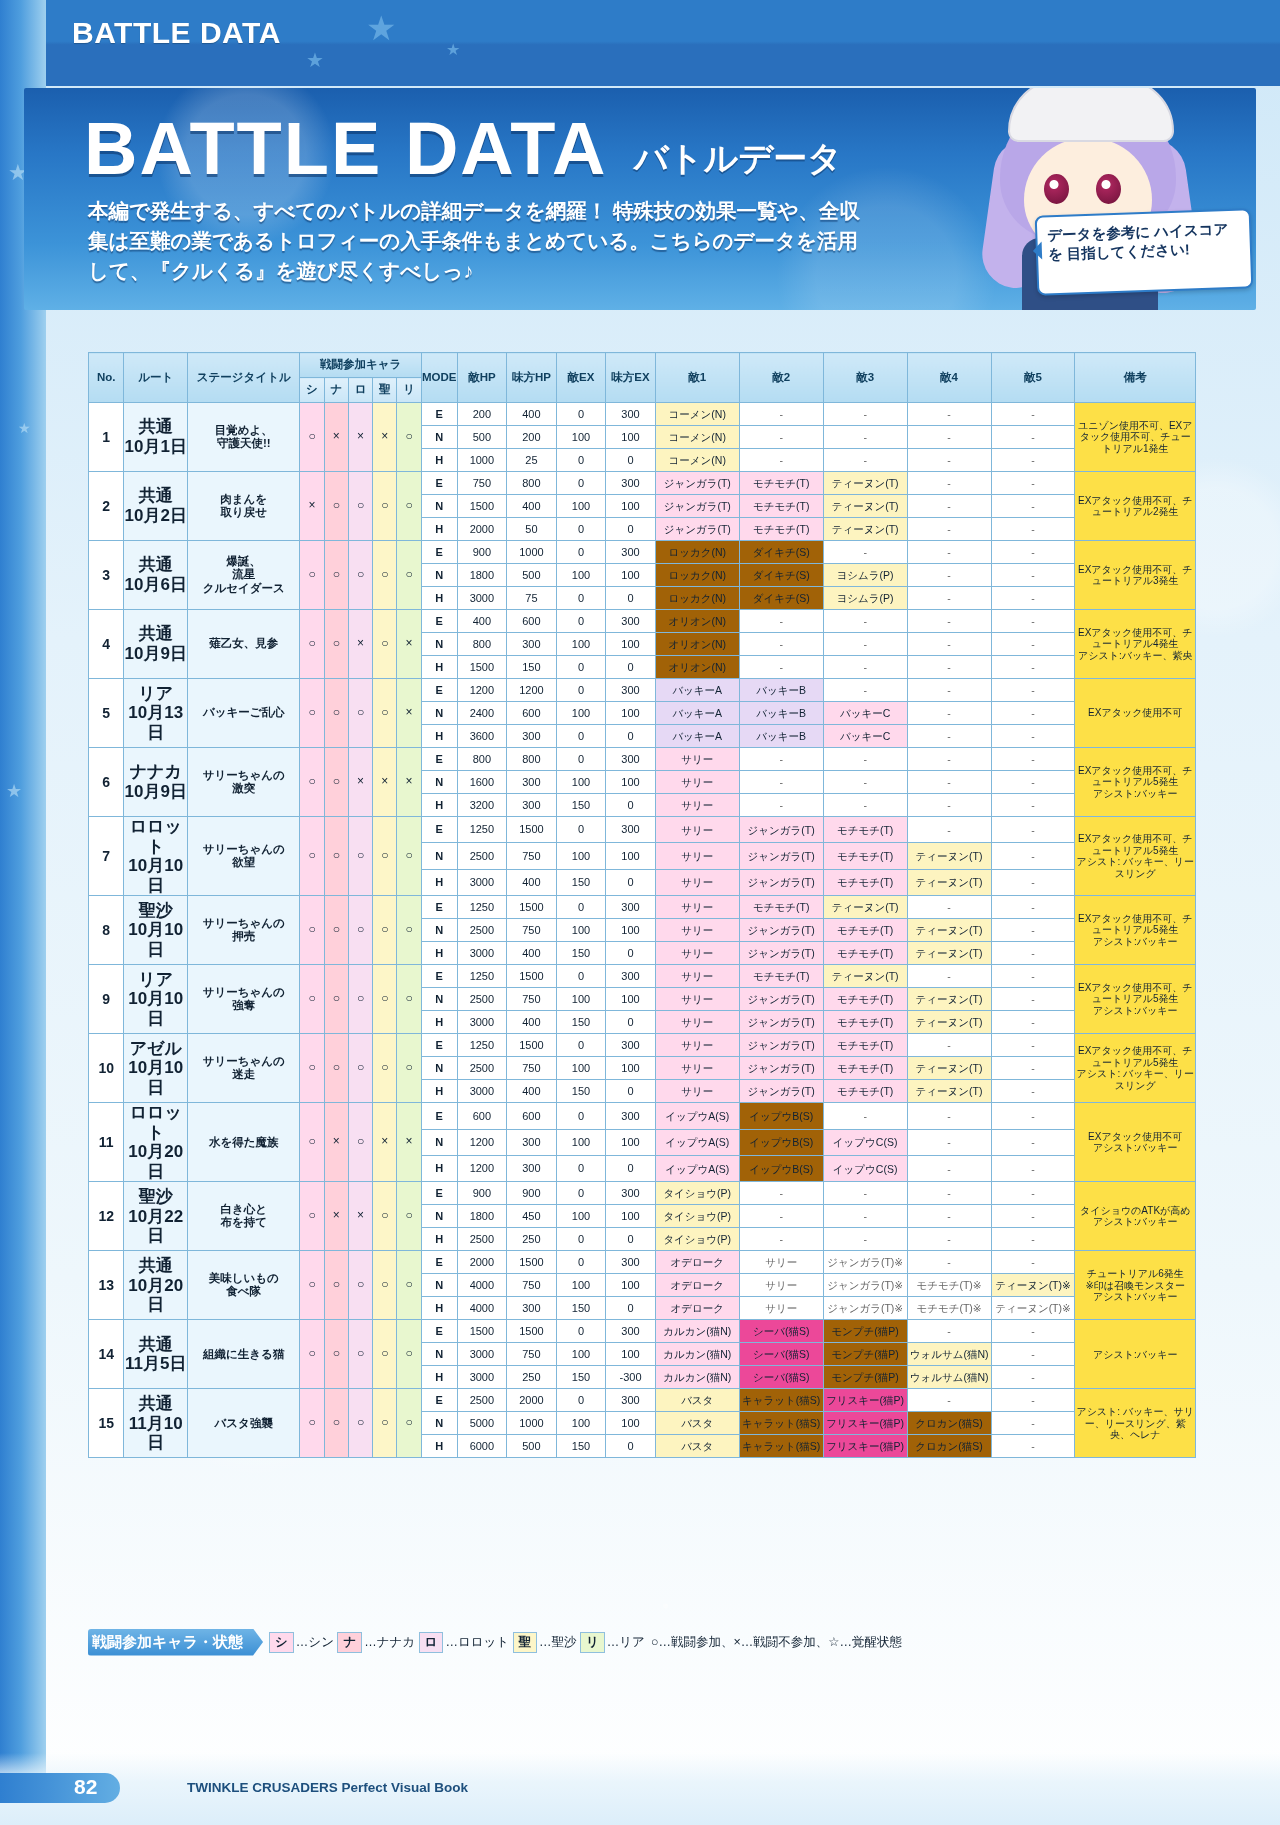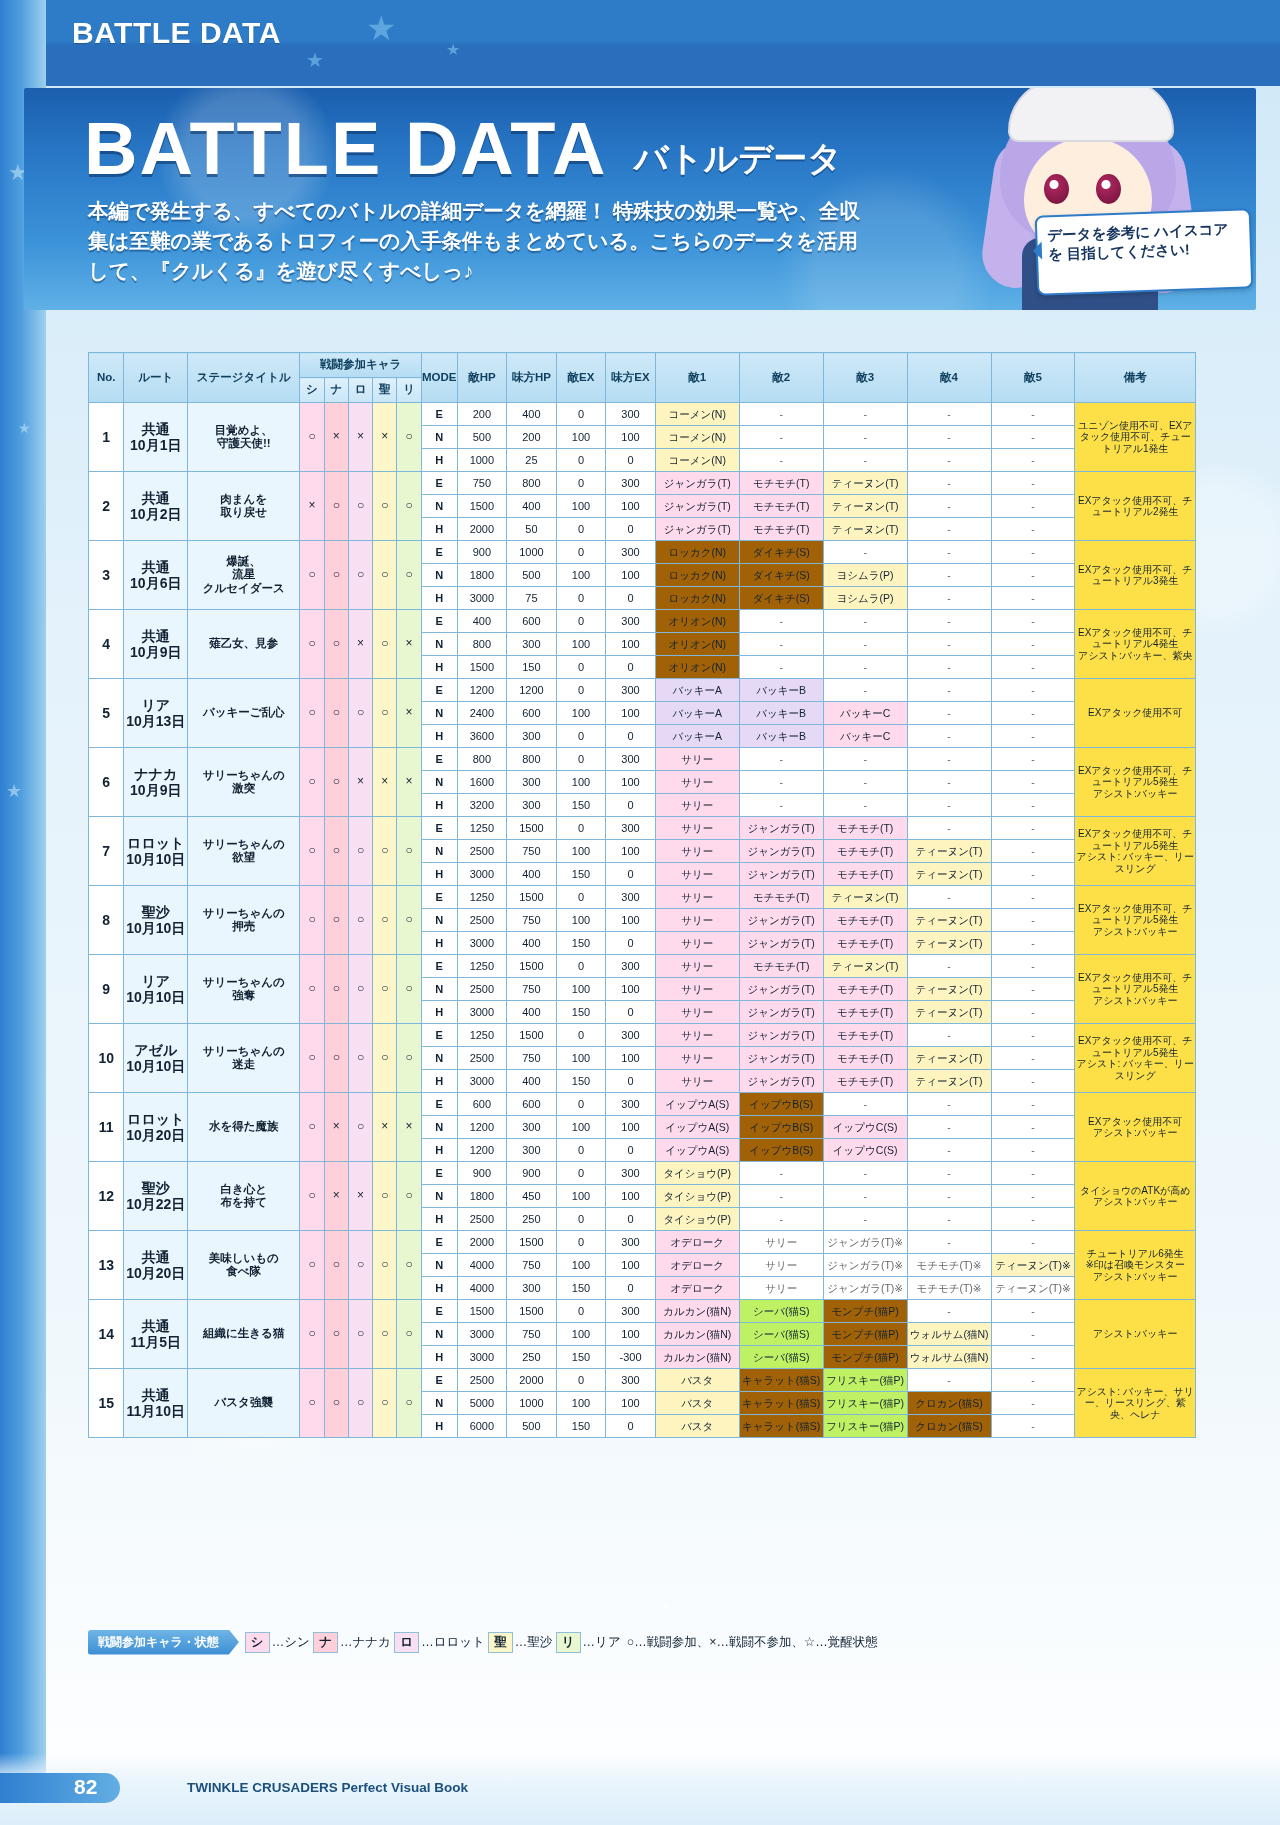--- a/index.html
+++ b/index.html
@@ -142,49 +142,49 @@
     line-height:1.15;
   }
   table.bd thead th{
     background:linear-gradient(180deg,#cfe9f8,#b4dcf2);
     color:#10405f;font-weight:bold;font-size:11.5px;
     height:24px;
   }
   .sub-th{background:linear-gradient(180deg,#dff0fb,#c9e6f7)!important;font-size:11px;height:20px;}
   td.no,td.route,td.stage{font-weight:bold;}
   td.no{width:34px;background:#ffffff;font-size:14px;}
-  td.route{width:62px;background:#eaf6fd;font-size:14px;line-height:16px;}
+  td.route{width:62px;background:#eaf6fd;font-size:17px;line-height:16px;}
   td.stage{width:110px;background:#eaf6fd;font-size:11.5px;line-height:16px;}
   td.ch{width:23px;font-size:12px;}
   .ch-shi{background:#ffd9ec}
   .ch-na{background:#ffd0da}
   .ch-ro{background:#f8dff2}
   .ch-sei{background:#fdf6c8}
   .ch-ri{background:#e8f7cf}
   th.ch-shi,th.ch-na,th.ch-ro,th.ch-sei,th.ch-ri{font-weight:bold;color:#2a2a2a}
   td.mode{width:34px;background:#fff;font-weight:bold}
   td.num{width:48px;background:#fff}
   td.enemy{width:82px;font-size:10.5px;}
   .e-pink{background:#ffd9ec}
   .e-blue{background:#a16207}
   .e-yellow{background:#fdf4c0}
   .e-violet{background:#e6d9f5}
-  .e-green{background:#bef264}
+  .e-green{background:#ec4899}
   .e-none{background:#fff;color:#666}
   td.note{width:118px;font-size:10px;text-align:left;padding:2px 4px;line-height:13px;background:#fde047}
   
   .legend{
     position:absolute;left:88px;top:1627px;width:1108px;height:30px;
     display:flex;align-items:center;gap:6px;
     font-size:12.5px;color:#123;
   }
   .legend .tag{
     background:linear-gradient(180deg,#6fb4e6,#3b8fd4);
-    color:#fff;font-weight:bold;font-size:12px;
-    padding:4px 12px 4px 10px;border-radius:3px;
+    color:#fff;font-weight:bold;font-size:15px;
+    padding:4px 12px 4px 4px;border-radius:3px;
     clip-path:polygon(0 0,calc(100% - 10px) 0,100% 50%,calc(100% - 10px) 100%,0 100%);
     padding-right:20px;
   }
   .legend .key{
     display:inline-block;border:1px solid #8fbfdd;padding:1px 5px;font-weight:bold;margin-right:2px;
   }
   .k1{background:#ffd9ec}.k2{background:#ffd0da}.k3{background:#f8dff2}.k4{background:#fdf6c8}.k5{background:#e8f7cf}
   
   .footer{
     position:absolute;left:0;bottom:0;width:1280px;height:72px;

